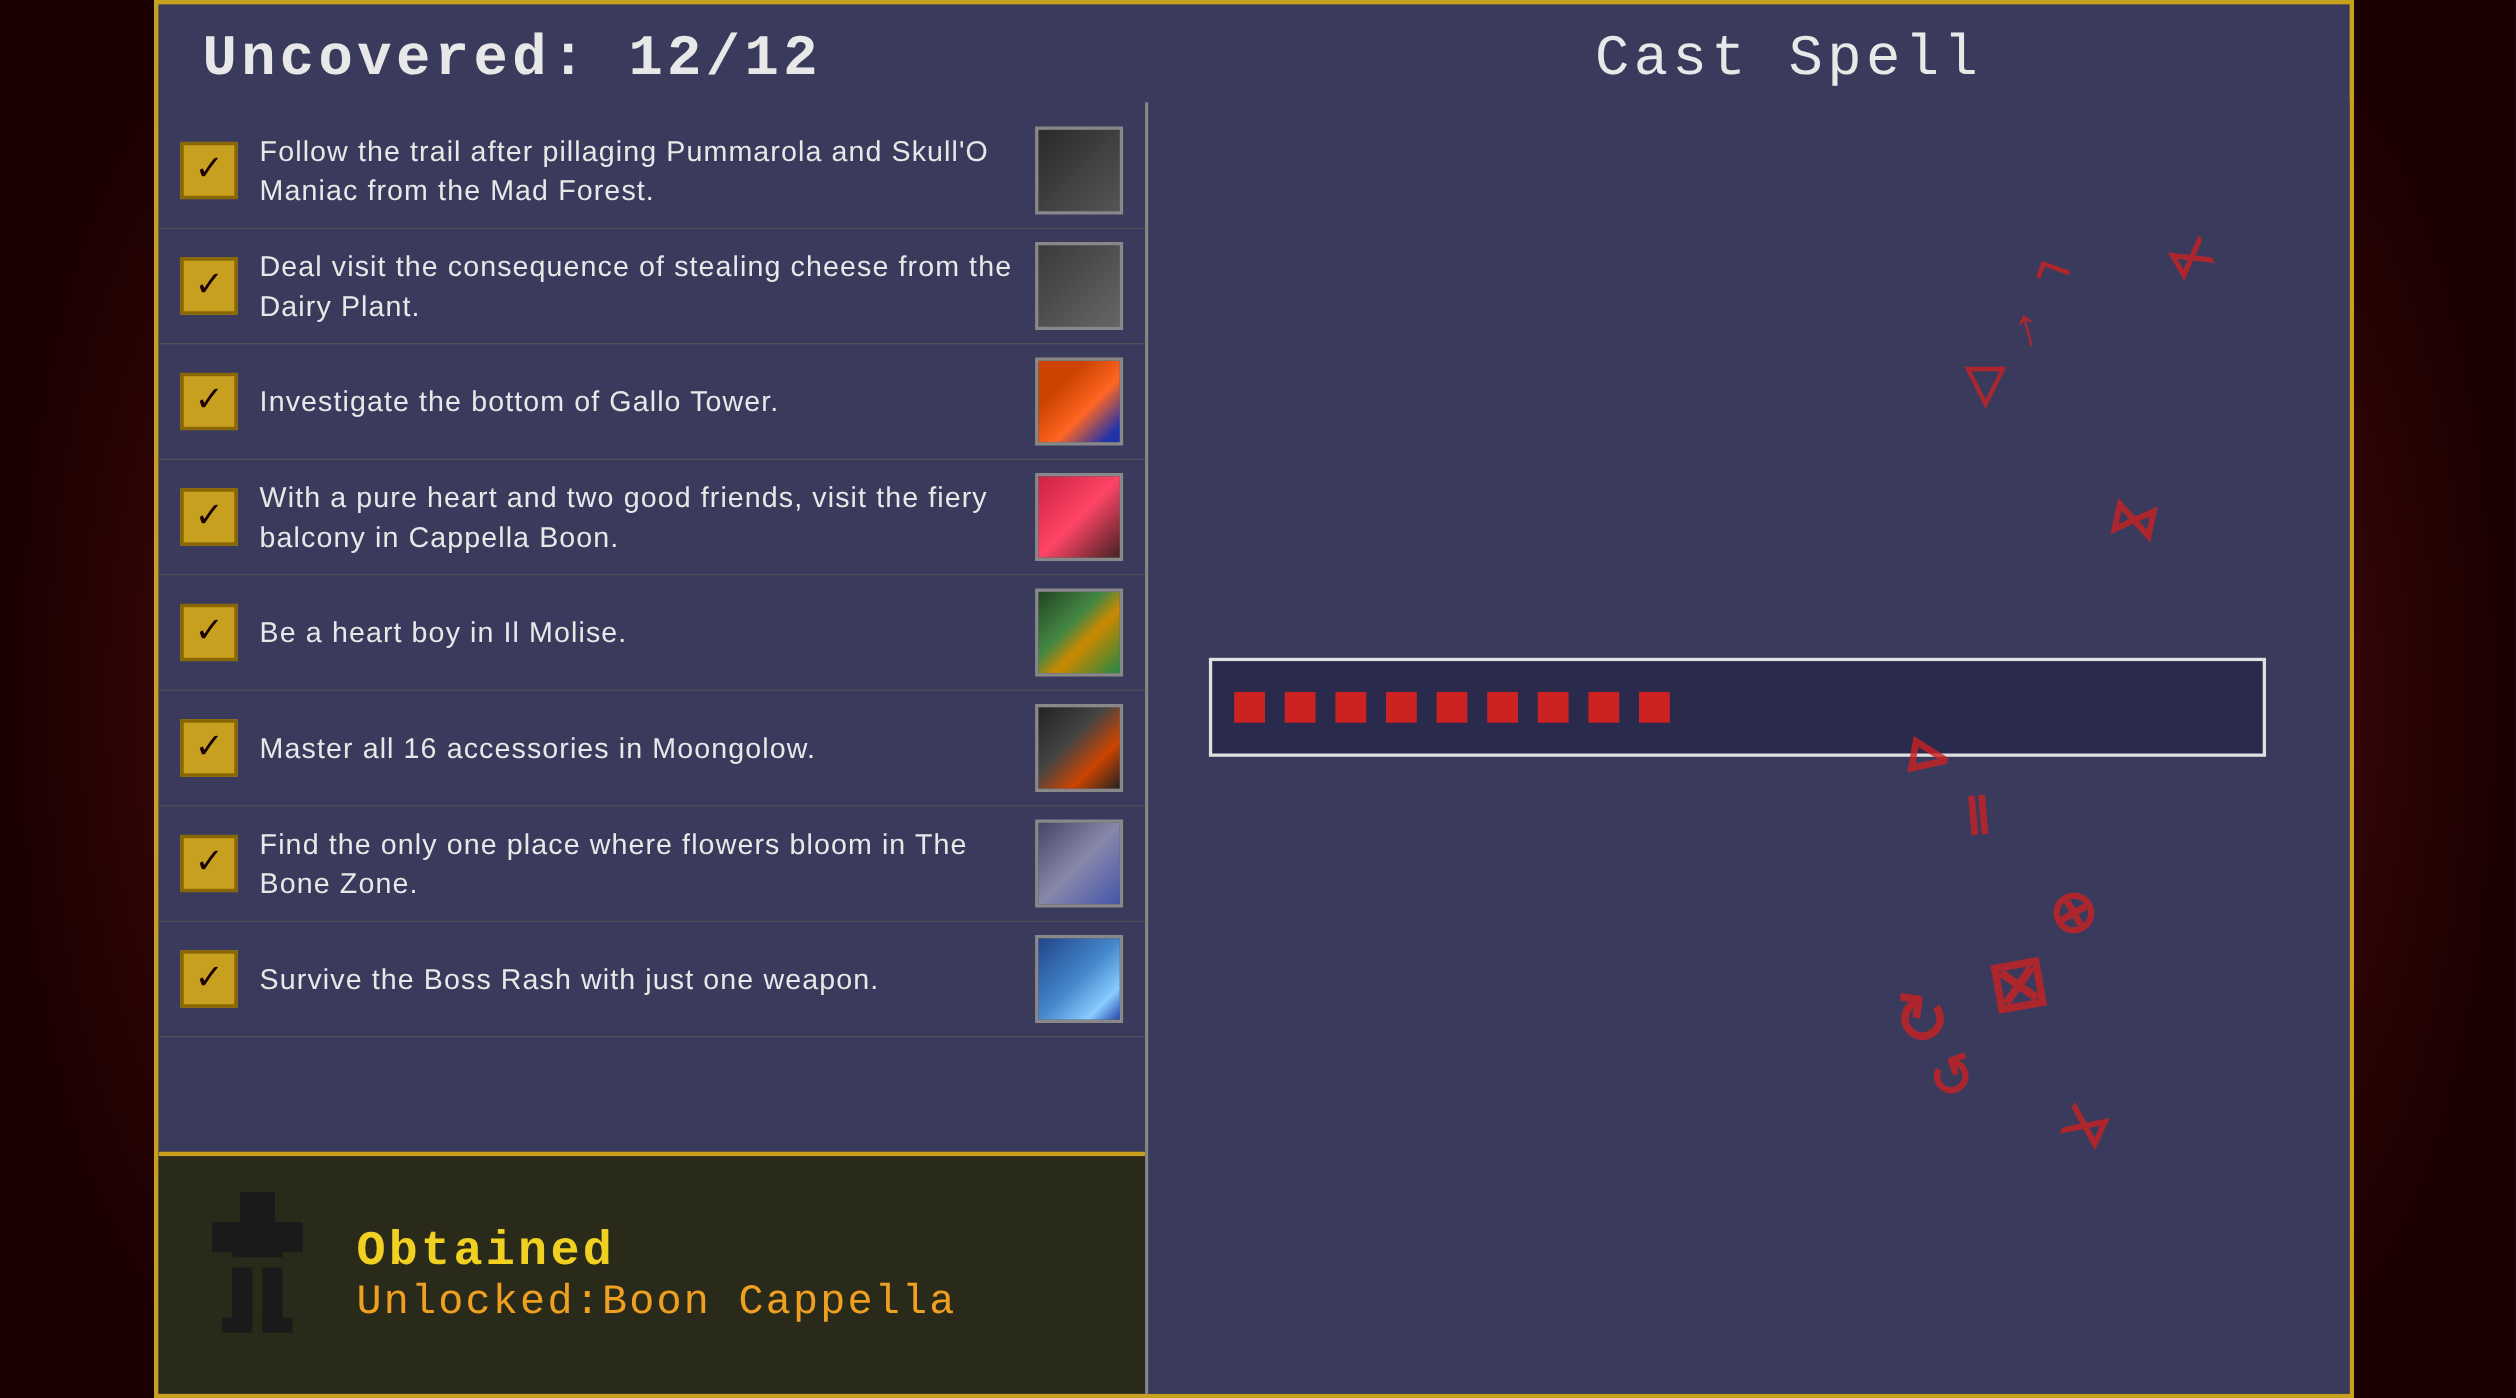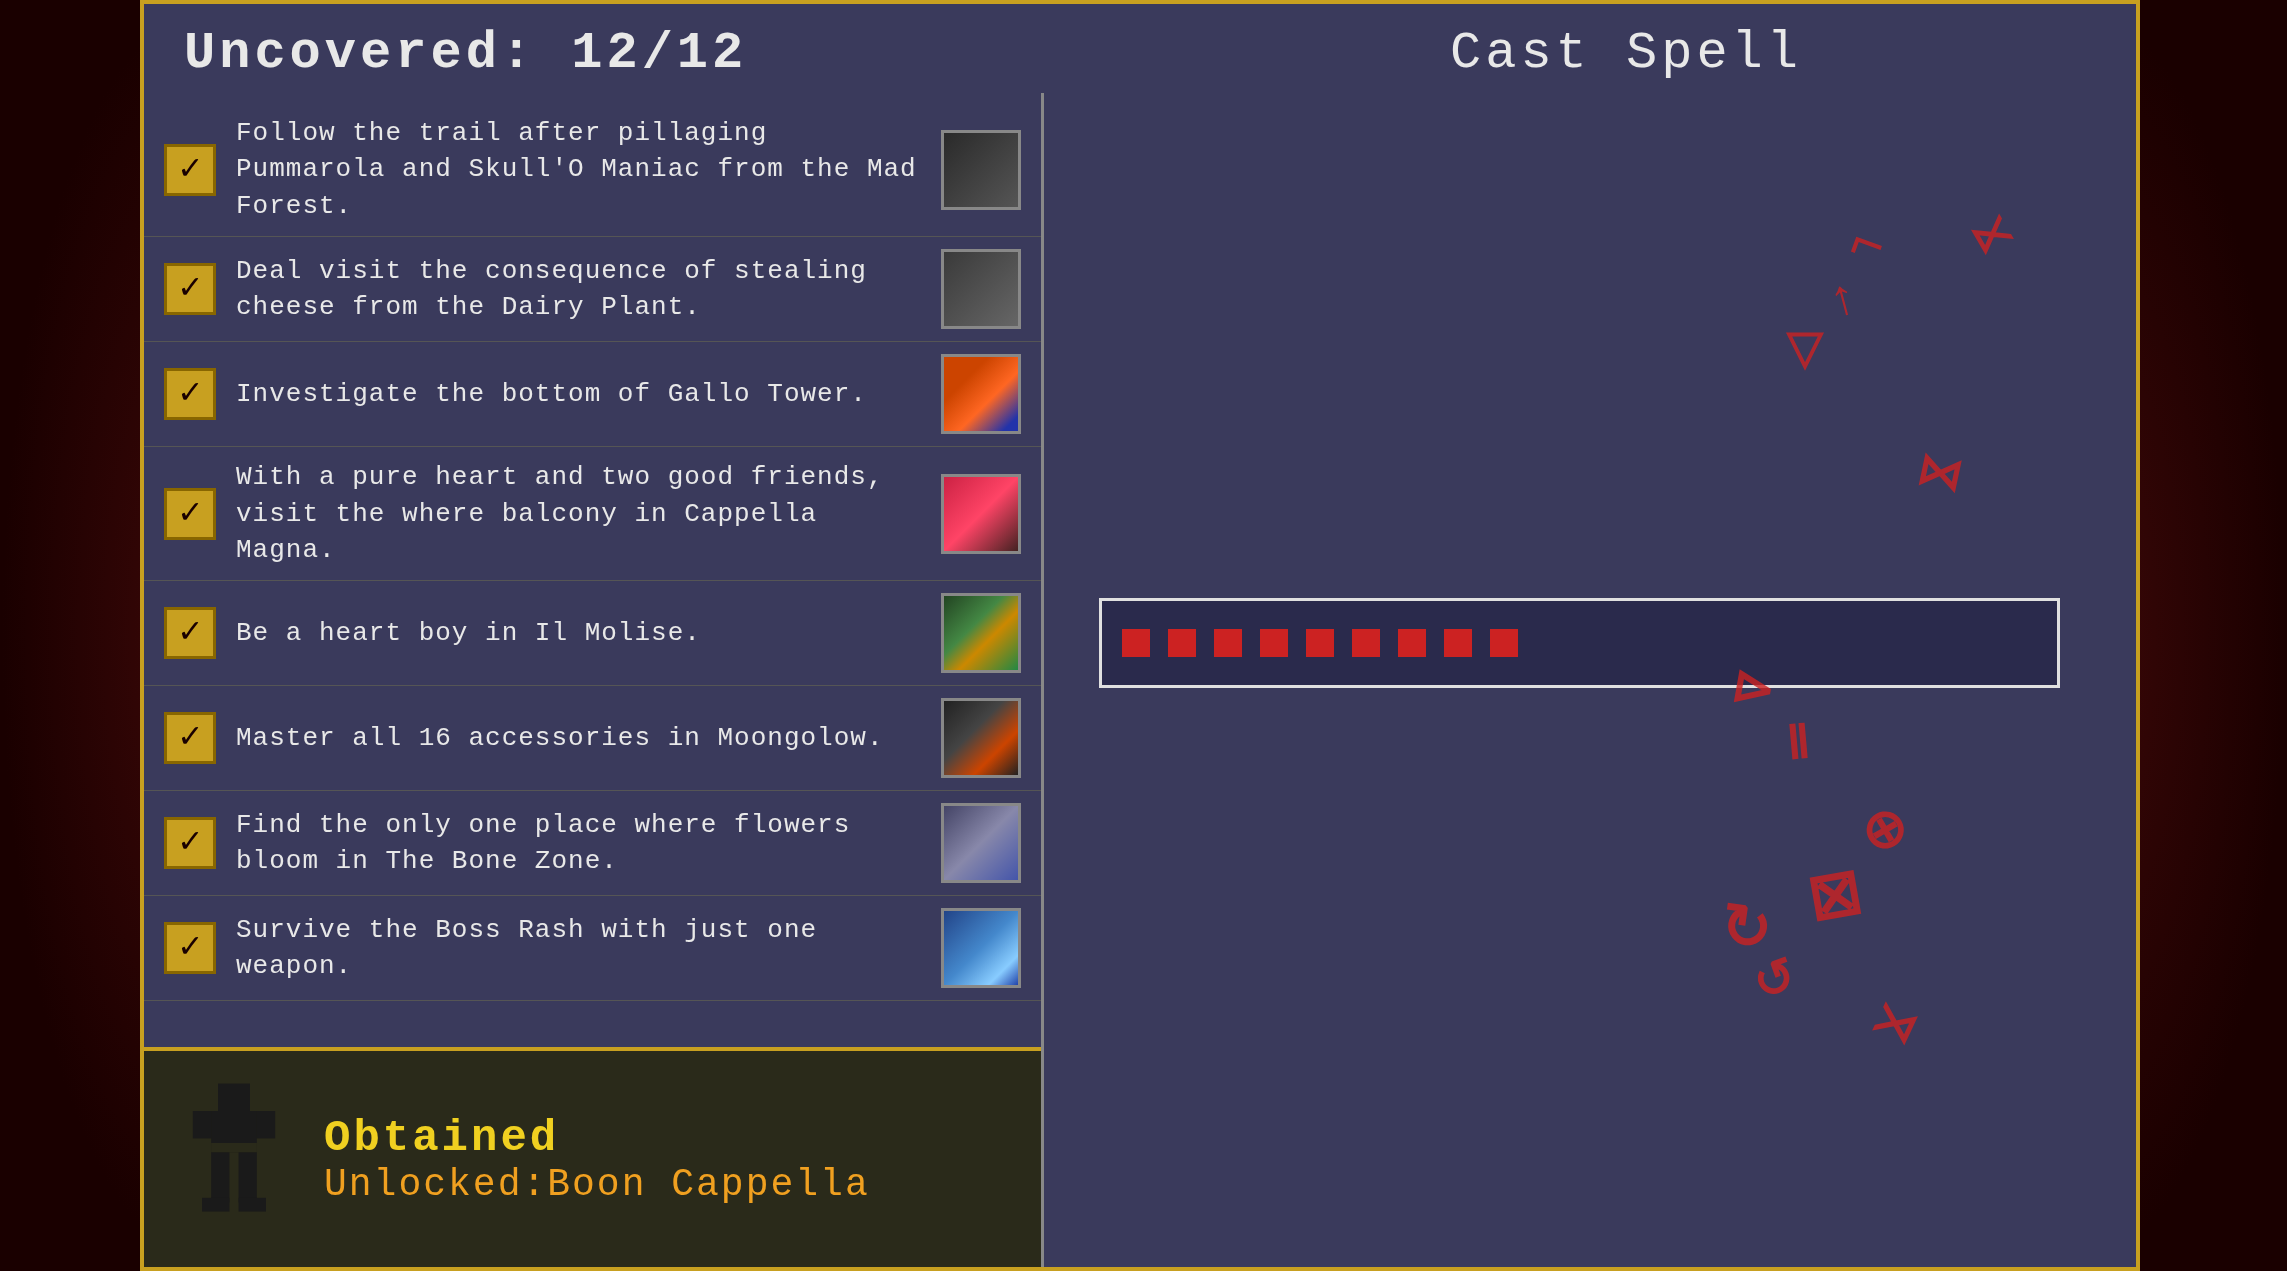--- a/index.html
+++ b/index.html
@@ -132,21 +132,21 @@
       color: #1a0000;
       font-size: 36px;
       font-weight: bold;
       line-height: 1;
     }
 
     .quest-text {
       flex: 1;
       font-size: 26px;
       color: #e8e8e8;
-      font-family: Liberation Mono, monospace;
+      font-family: Liberation Sans, sans-serif;
       line-height: 1.4;
       letter-spacing: 1px;
     }
 
     .quest-icon {
       width: 80px;
       height: 80px;
       border: 3px solid #888;
       flex-shrink: 0;
       margin-left: 15px;
@@ -300,21 +300,21 @@
             <div class="checkbox">
               <span class="checkbox-check">✓</span>
             </div>
             <div class="quest-text">Investigate the bottom of Gallo Tower.</div>
             <div class="quest-icon qi-tower"></div>
           </div>
           <div class="quest-item">
             <div class="checkbox">
               <span class="checkbox-check">✓</span>
             </div>
-            <div class="quest-text">With a pure heart and two good friends, visit the where balcony in Cappella Magna.</div>
+            <div class="quest-text">With a pure heart and two good friends, visit the fiery balcony in Cappella Boon.</div>
             <div class="quest-icon qi-heart"></div>
           </div>
           <div class="quest-item">
             <div class="checkbox">
               <span class="checkbox-check">✓</span>
             </div>
             <div class="quest-text">Be a heart boy in Il Molise.</div>
             <div class="quest-icon qi-flower"></div>
           </div>
           <div class="quest-item">

